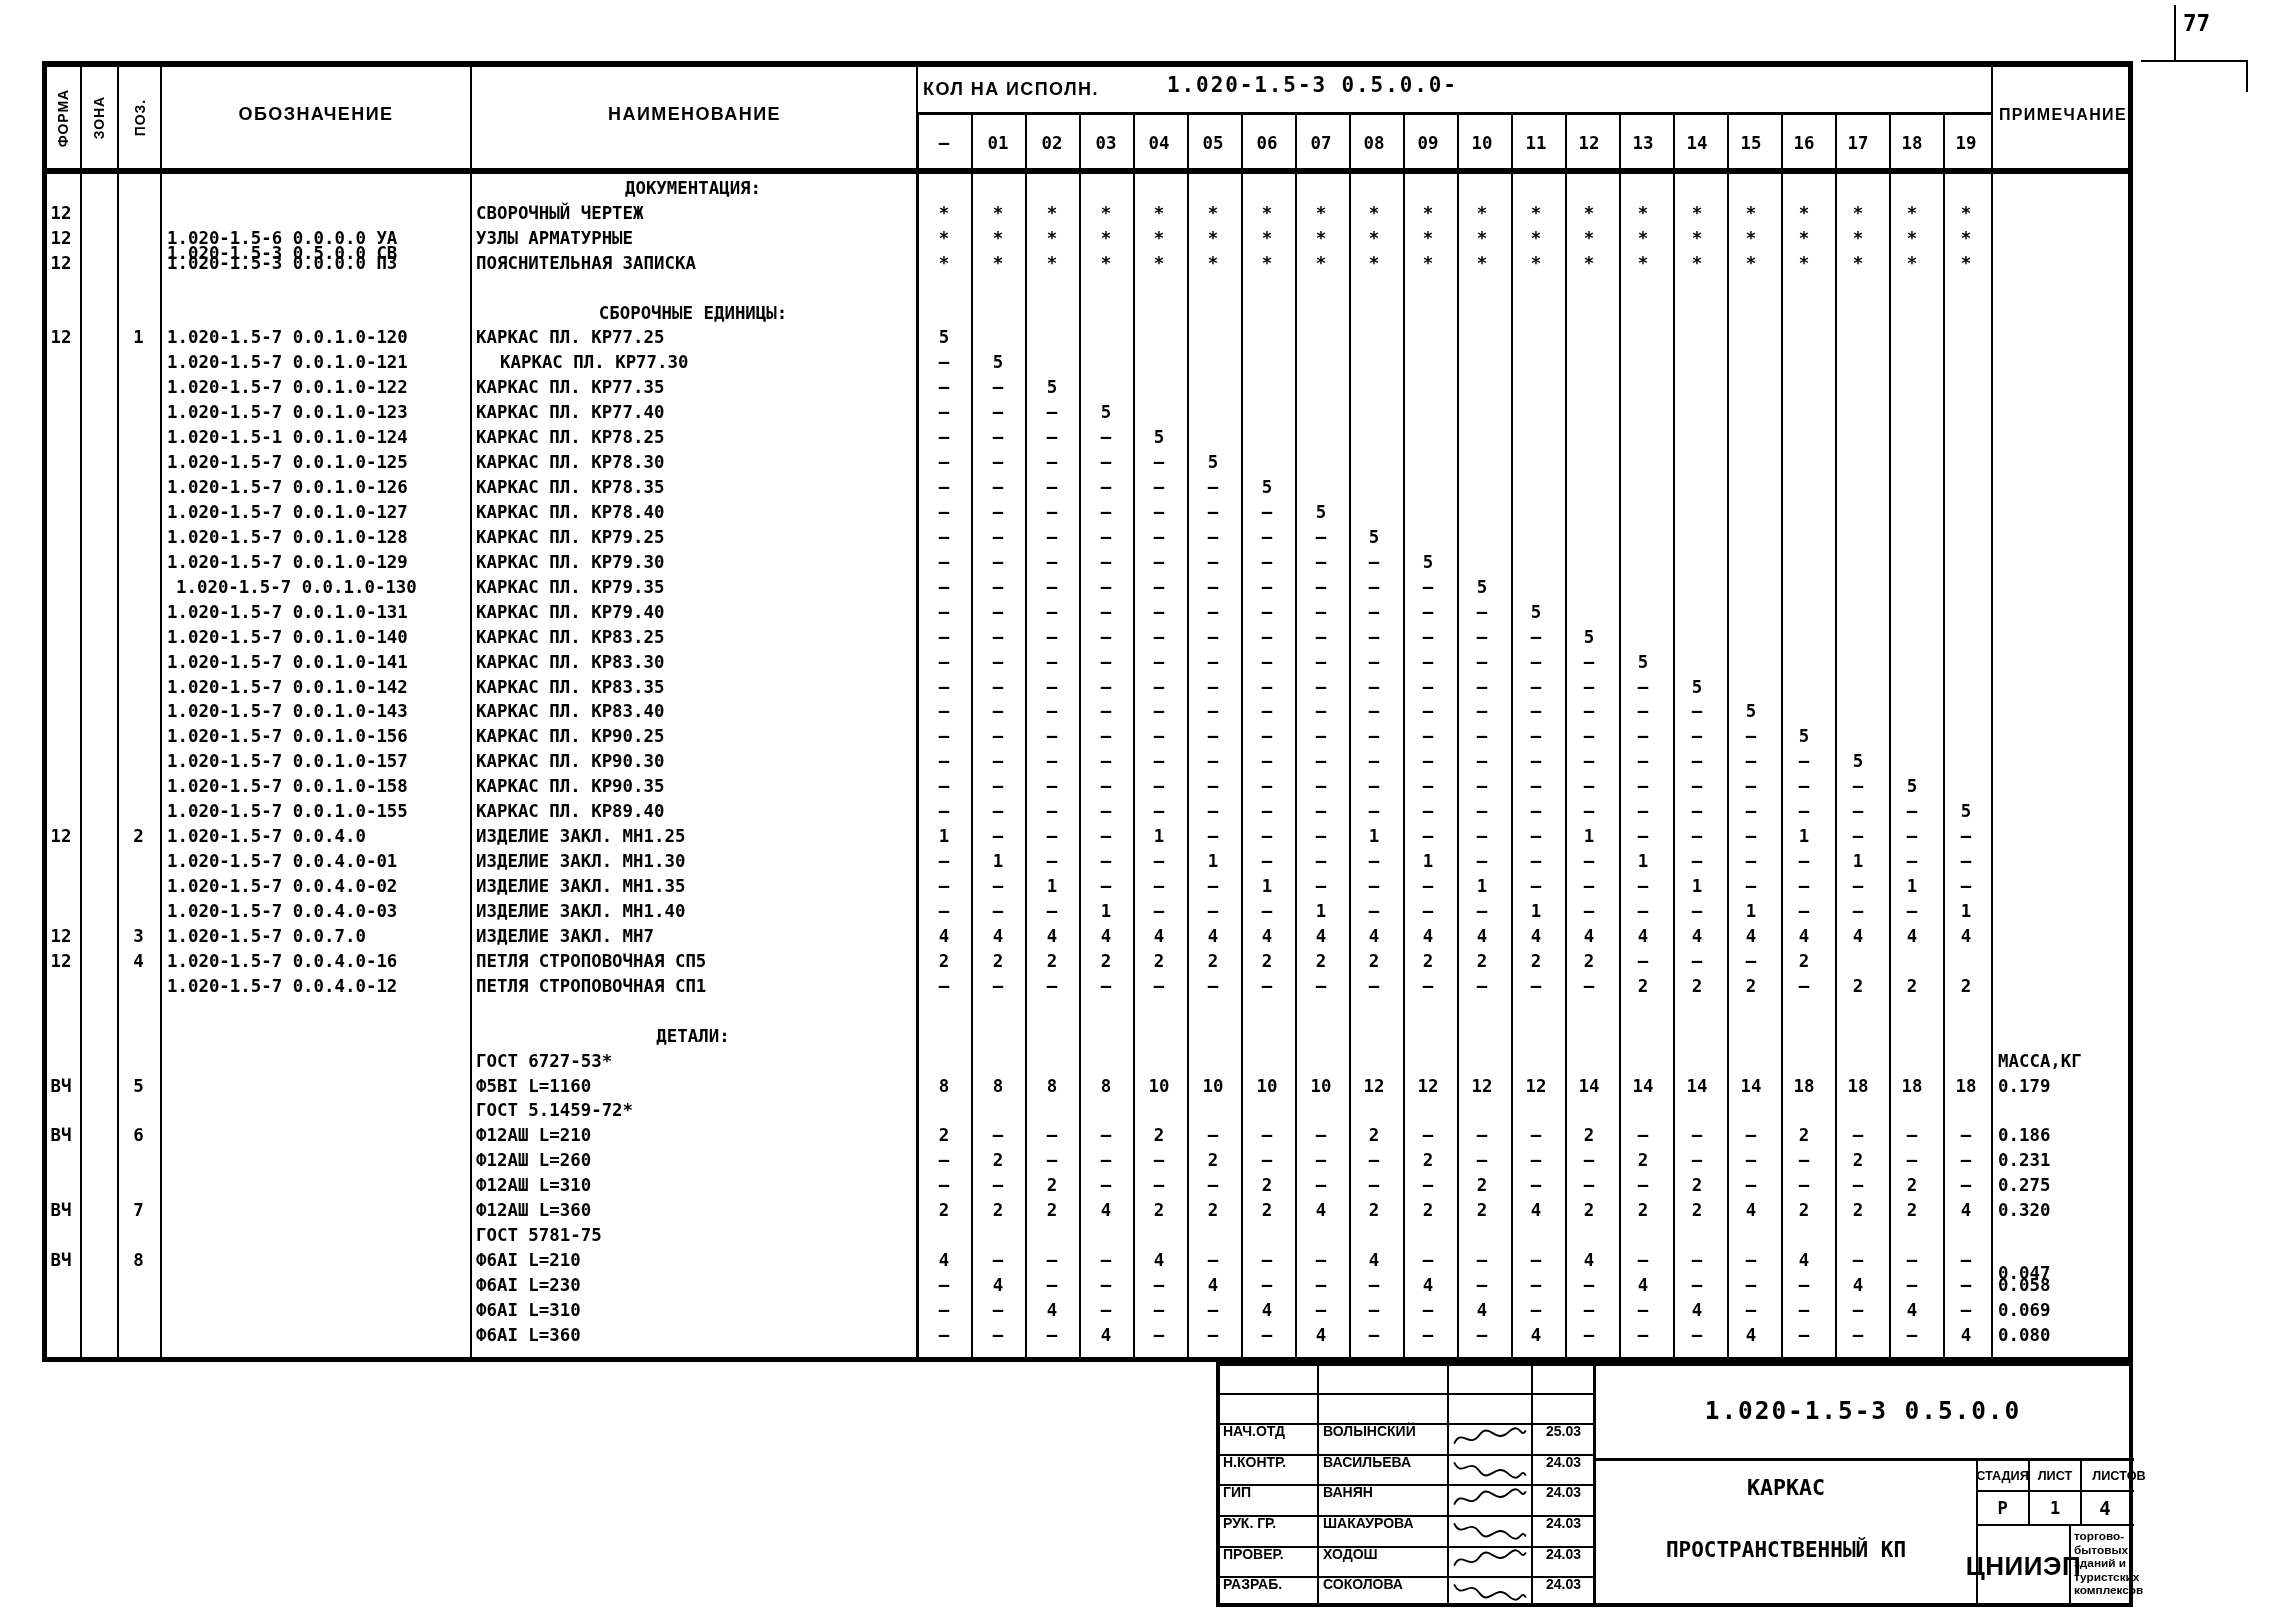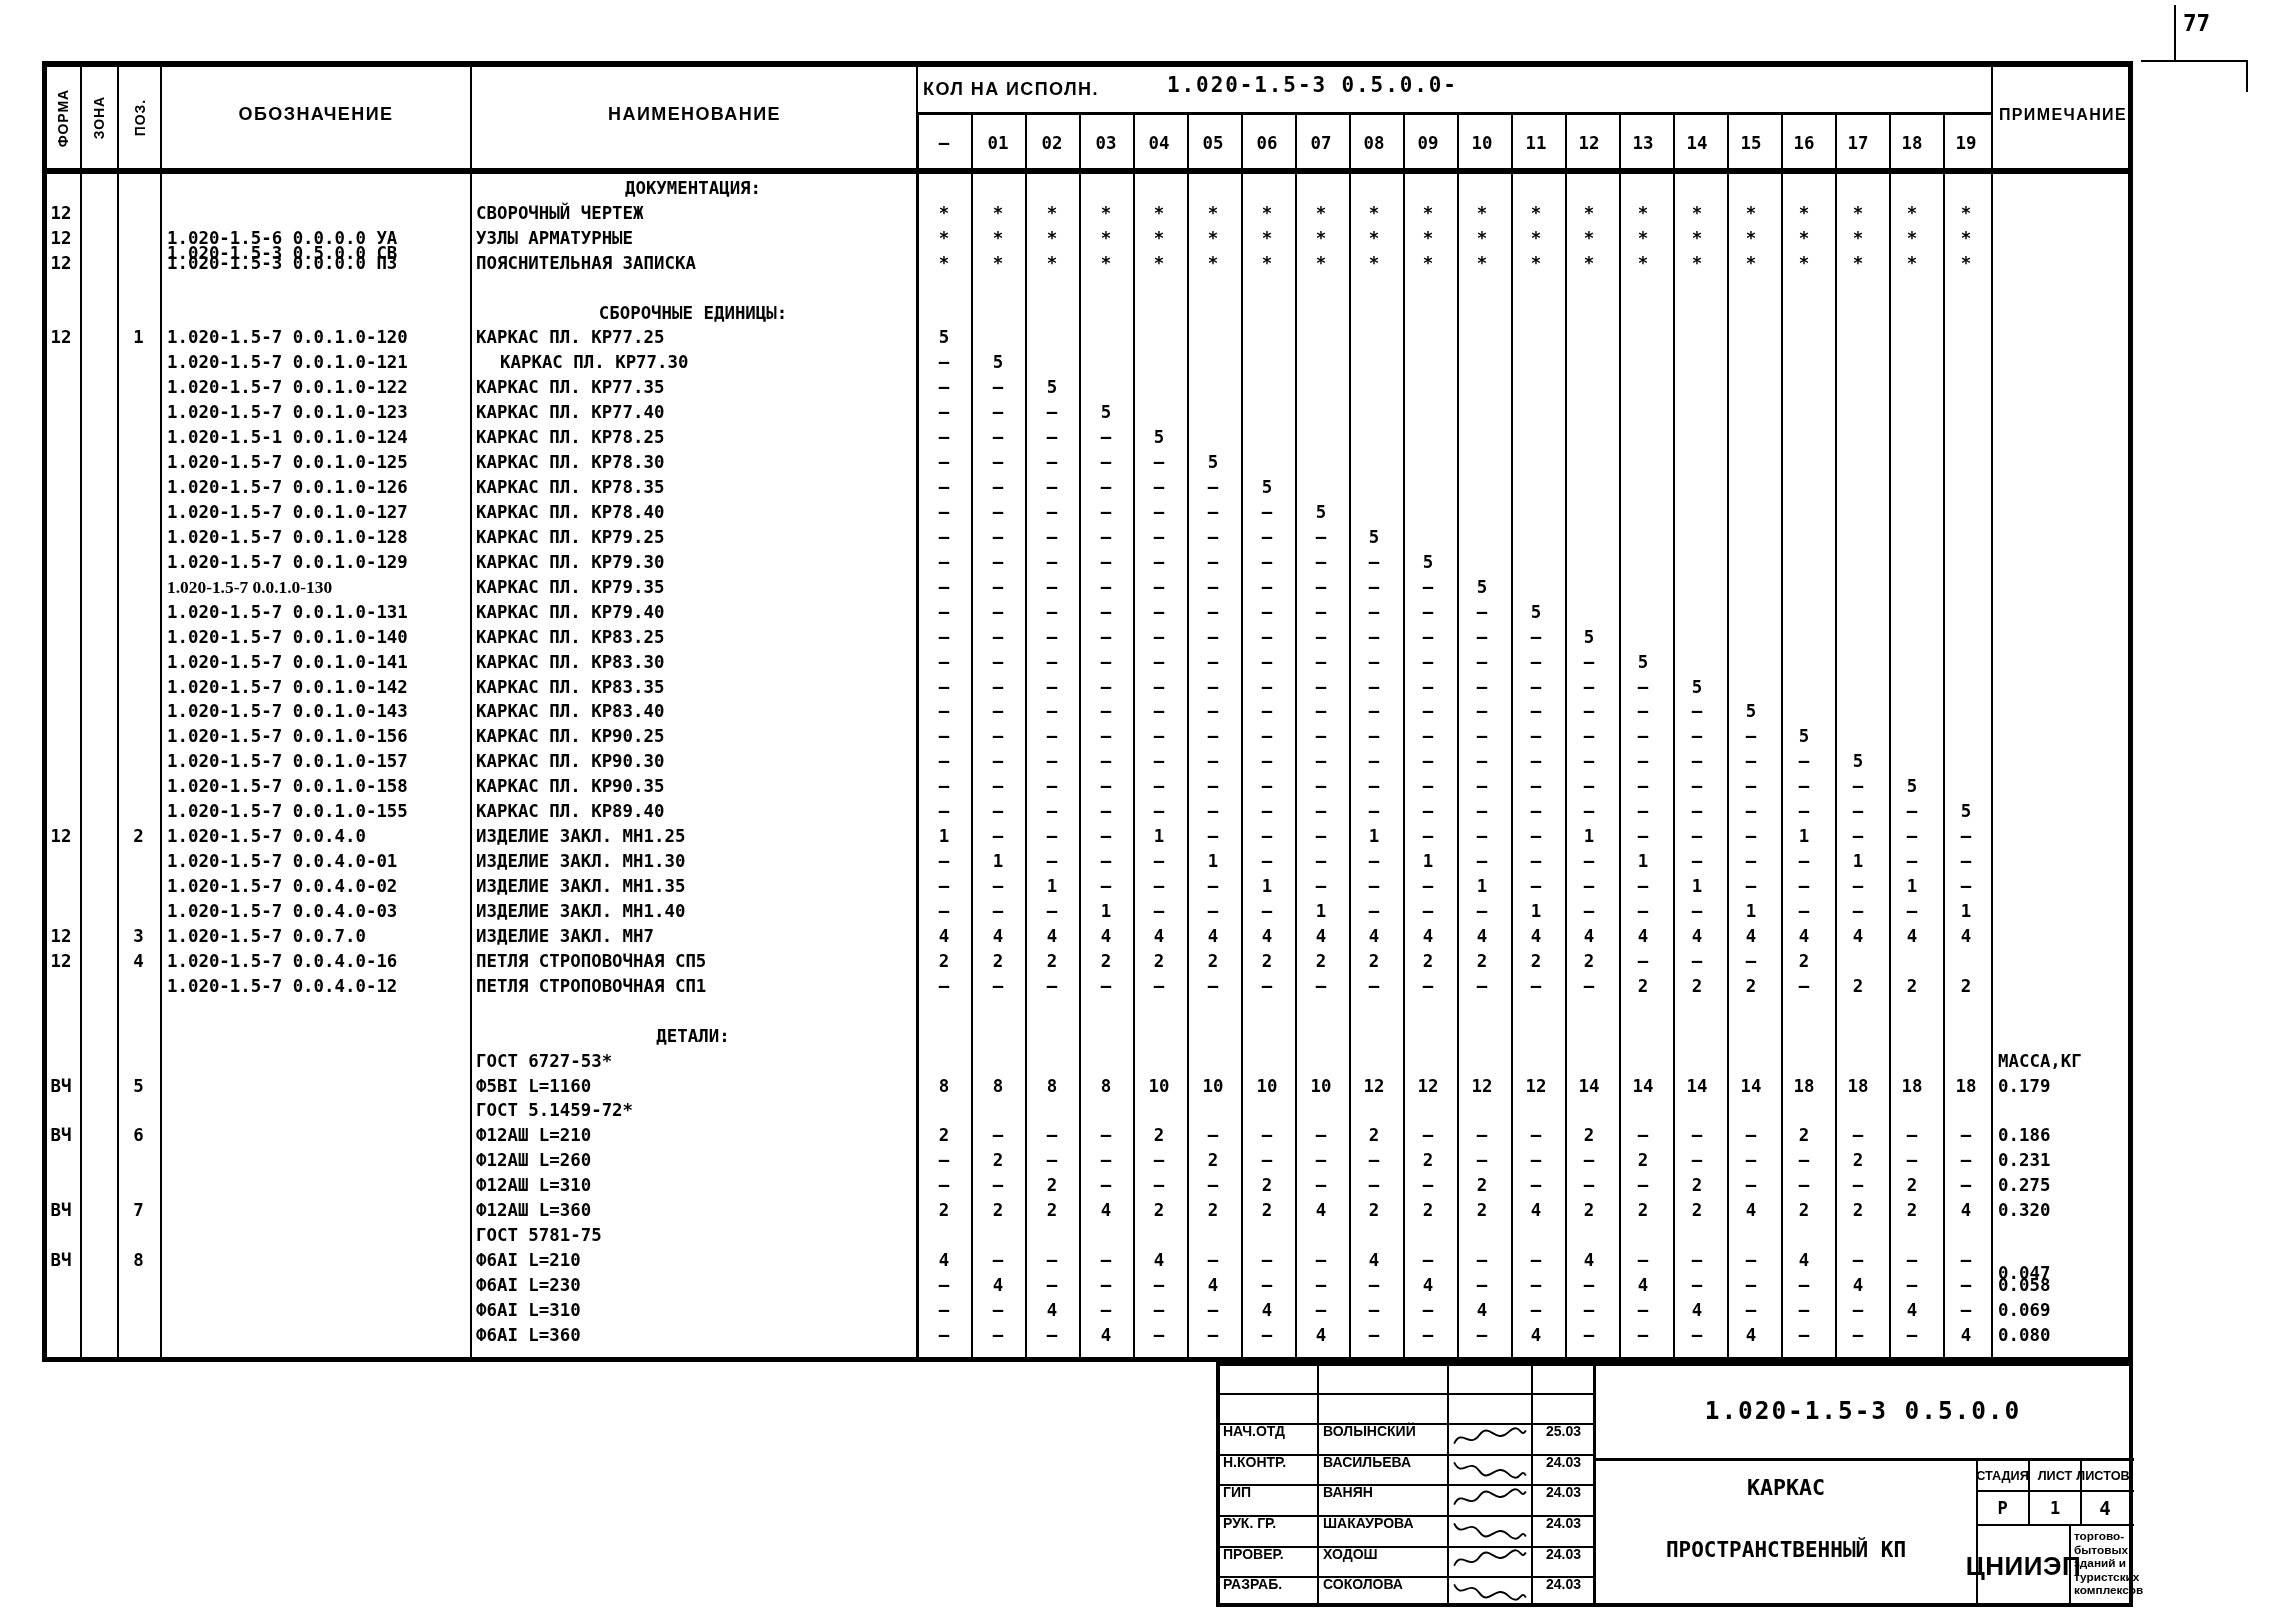--- a/index.html
+++ b/index.html
@@ -203,21 +203,21 @@
       <div class="tcell c" style="left: 917px; top: 552px; width: 54px;">–</div>
       <div class="tcell c" style="left: 971px; top: 552px; width: 54px;">–</div>
       <div class="tcell c" style="left: 1025px; top: 552px; width: 54px;">–</div>
       <div class="tcell c" style="left: 1079px; top: 552px; width: 54px;">–</div>
       <div class="tcell c" style="left: 1132px; top: 552px; width: 54px;">–</div>
       <div class="tcell c" style="left: 1186px; top: 552px; width: 54px;">–</div>
       <div class="tcell c" style="left: 1240px; top: 552px; width: 54px;">–</div>
       <div class="tcell c" style="left: 1294px; top: 552px; width: 54px;">–</div>
       <div class="tcell c" style="left: 1347px; top: 552px; width: 54px;">–</div>
       <div class="tcell c" style="left: 1401px; top: 552px; width: 54px;">5</div>
-      <div class="tcell" style="left: 167px; top: 577px; font-family: Liberation Serif, serif;">1.020-1.5-7 0.0.1.0-130</div>
+      <div class="tcell" style="left: 176px; top: 577px;">1.020-1.5-7 0.0.1.0-130</div>
       <div class="tcell" style="left: 476px; top: 577px;">КАРКАС ПЛ. КР79.35</div>
       <div class="tcell c" style="left: 917px; top: 577px; width: 54px;">–</div>
       <div class="tcell c" style="left: 971px; top: 577px; width: 54px;">–</div>
       <div class="tcell c" style="left: 1025px; top: 577px; width: 54px;">–</div>
       <div class="tcell c" style="left: 1079px; top: 577px; width: 54px;">–</div>
       <div class="tcell c" style="left: 1132px; top: 577px; width: 54px;">–</div>
       <div class="tcell c" style="left: 1186px; top: 577px; width: 54px;">–</div>
       <div class="tcell c" style="left: 1240px; top: 577px; width: 54px;">–</div>
       <div class="tcell c" style="left: 1294px; top: 577px; width: 54px;">–</div>
       <div class="tcell c" style="left: 1347px; top: 577px; width: 54px;">–</div>
@@ -800,21 +800,21 @@
     <div class="ln" style="left:1976px;top:1524px;width:158px;height:1.9px;"></div>
     <div class="ln" style="left:2028px;top:1458px;width:1.9px;height:68px;"></div>
     <div class="ln" style="left:2080px;top:1458px;width:1.9px;height:68px;"></div>
     <div class="ln" style="left:2069px;top:1524px;width:1.9px;height:83px;"></div>
 
     <div class="tb-txt" style="left:1596px;top:1362px;width:534px;height:96px;display:flex;align-items:center;justify-content:center;font:bold 24.5px 'DejaVu Sans Mono',monospace;letter-spacing:1.9px;">1.020-1.5-3 0.5.0.0</div>
     <div class="tb-txt" style="left:1596px;top:1475px;width:380px;text-align:center;font:bold 21.6px 'DejaVu Sans Mono',monospace;">КАРКАС</div>
     <div class="tb-txt" style="left:1596px;top:1538px;width:380px;text-align:center;font:bold 21px 'DejaVu Sans Mono',monospace;">ПРОСТРАНСТВЕННЫЙ  КП</div>
     <div class="tb-txt" style="left:1978px;top:1461px;width:49px;height:29px;display:flex;align-items:center;justify-content:center;font:bold 12.7px 'Liberation Sans',sans-serif;">СТАДИЯ</div>
     <div class="tb-txt" style="left:2030px;top:1461px;width:50px;height:29px;display:flex;align-items:center;justify-content:center;font:bold 12.7px 'Liberation Sans',sans-serif;">ЛИСТ</div>
-    <div class="tb-txt" style="left:2081px;top:1461px;width:44px;height:29px;display:flex;align-items:center;justify-content:center;font:bold 12.7px 'Liberation Sans',sans-serif;">ЛИСТОВ</div>
+    <div class="tb-txt" style="left:2081px;top:1461px;width:44px;height:29px;display:flex;align-items:center;justify-content:center;font:bold 12.7px 'Liberation Sans',sans-serif;padding-left:16px;">ЛИСТОВ</div>
     <div class="tb-txt" style="left:1978px;top:1492px;width:49px;height:32px;display:flex;align-items:center;justify-content:center;font:bold 17px 'DejaVu Sans Mono',monospace;">Р</div>
     <div class="tb-txt" style="left:2030px;top:1492px;width:50px;height:32px;display:flex;align-items:center;justify-content:center;font:bold 17px 'DejaVu Sans Mono',monospace;">1</div>
     <div class="tb-txt" style="left:2081px;top:1492px;width:48px;height:32px;display:flex;align-items:center;justify-content:center;font:bold 19px 'DejaVu Sans Mono',monospace;">4</div>
     <div class="tb-txt" style="left:1978px;top:1526px;width:91px;height:81px;display:flex;align-items:center;justify-content:center;font:bold 26px 'Liberation Sans',sans-serif;letter-spacing:0.5px;">ЦНИИЭП</div>
     <div class="smallorg" style="left:2074px;top:1530px;width:57px;">торгово-бытовых зданий и туристских комплексов</div>
 
     <div id="tb-rows">
         <div class="tb-txt" style="left: 1223px; top: 1423px; width: 92px; height: 31px; font: bold 14px &quot;Liberation Sans&quot;, sans-serif; text-align: left;">НАЧ.ОТД</div>
         <div class="tb-txt" style="left: 1323px; top: 1423px; width: 120px; height: 31px; font: bold 14px &quot;Liberation Sans&quot;, sans-serif; text-align: left;">ВОЛЫНСКИЙ</div>
         <div class="tb-txt" style="left: 1534px; top: 1423px; width: 59px; height: 31px; font: bold 14px &quot;Liberation Sans&quot;, sans-serif; text-align: center;">25.03</div>

